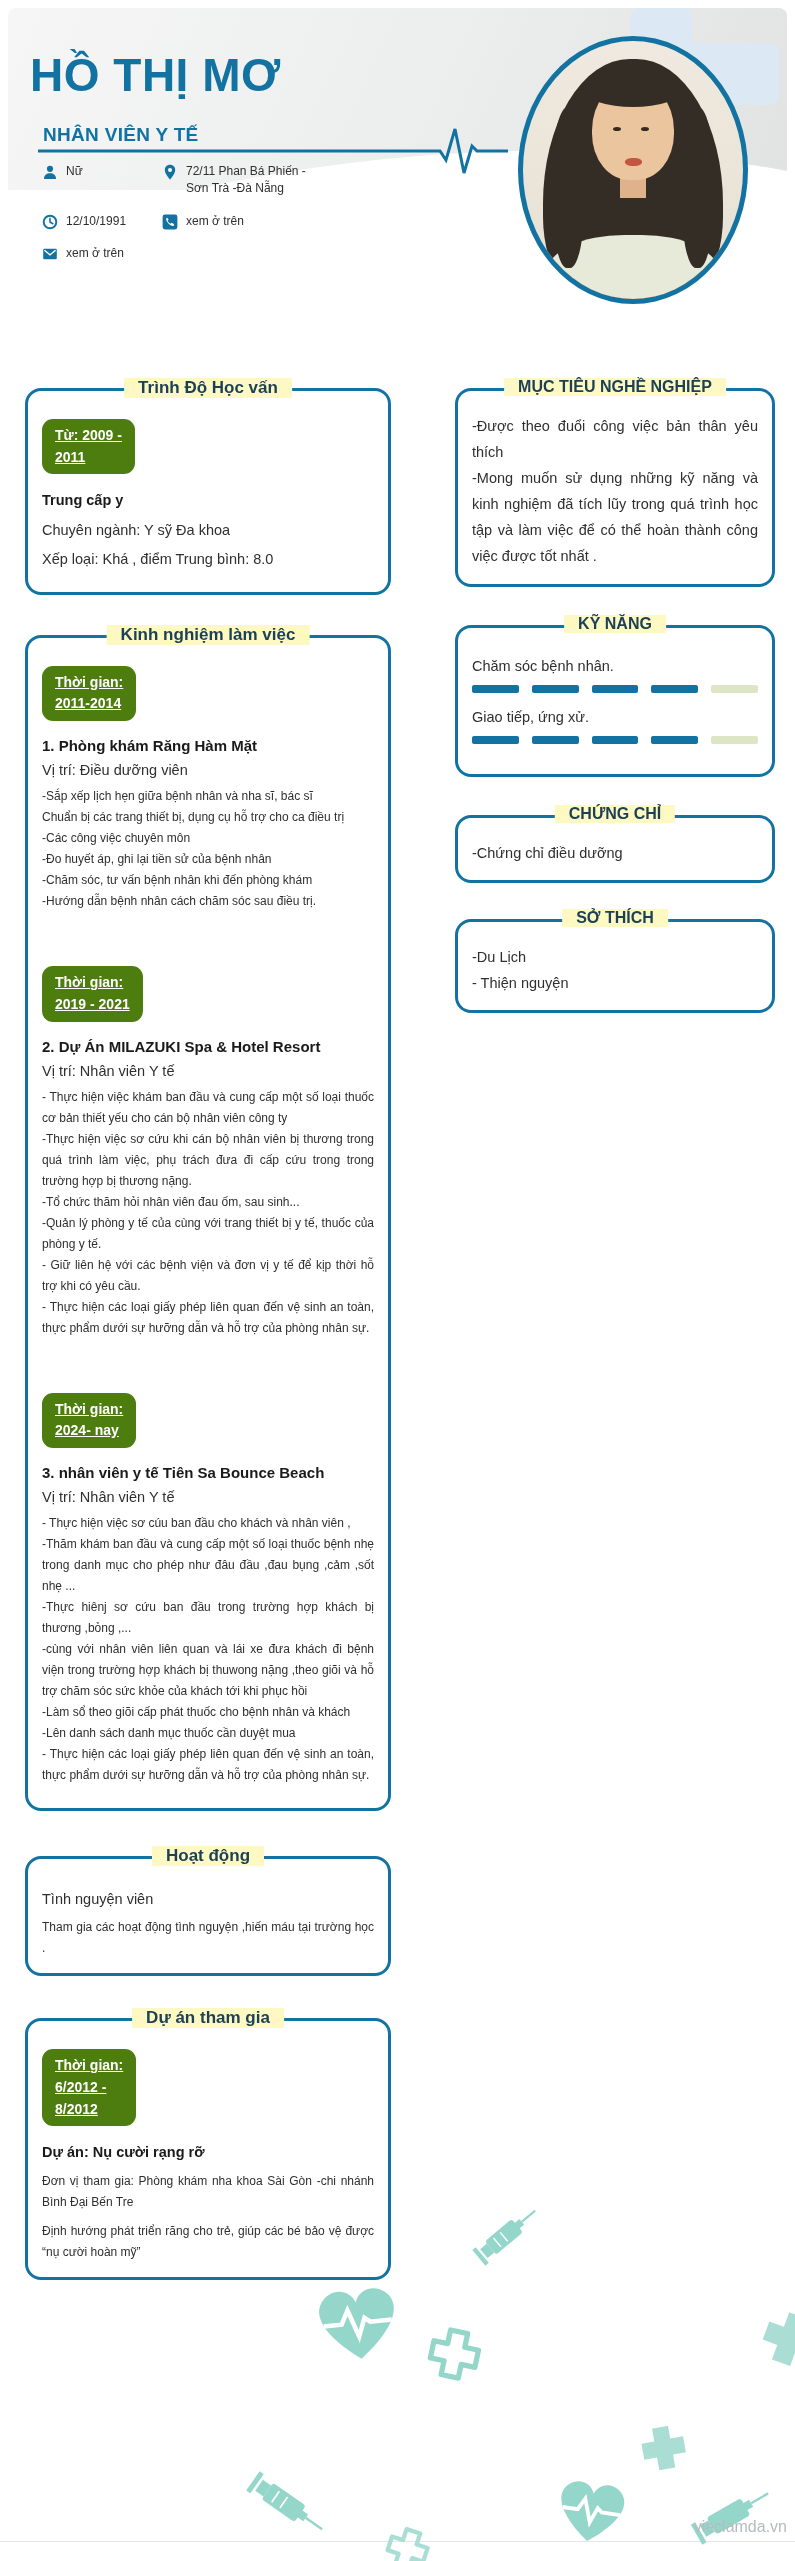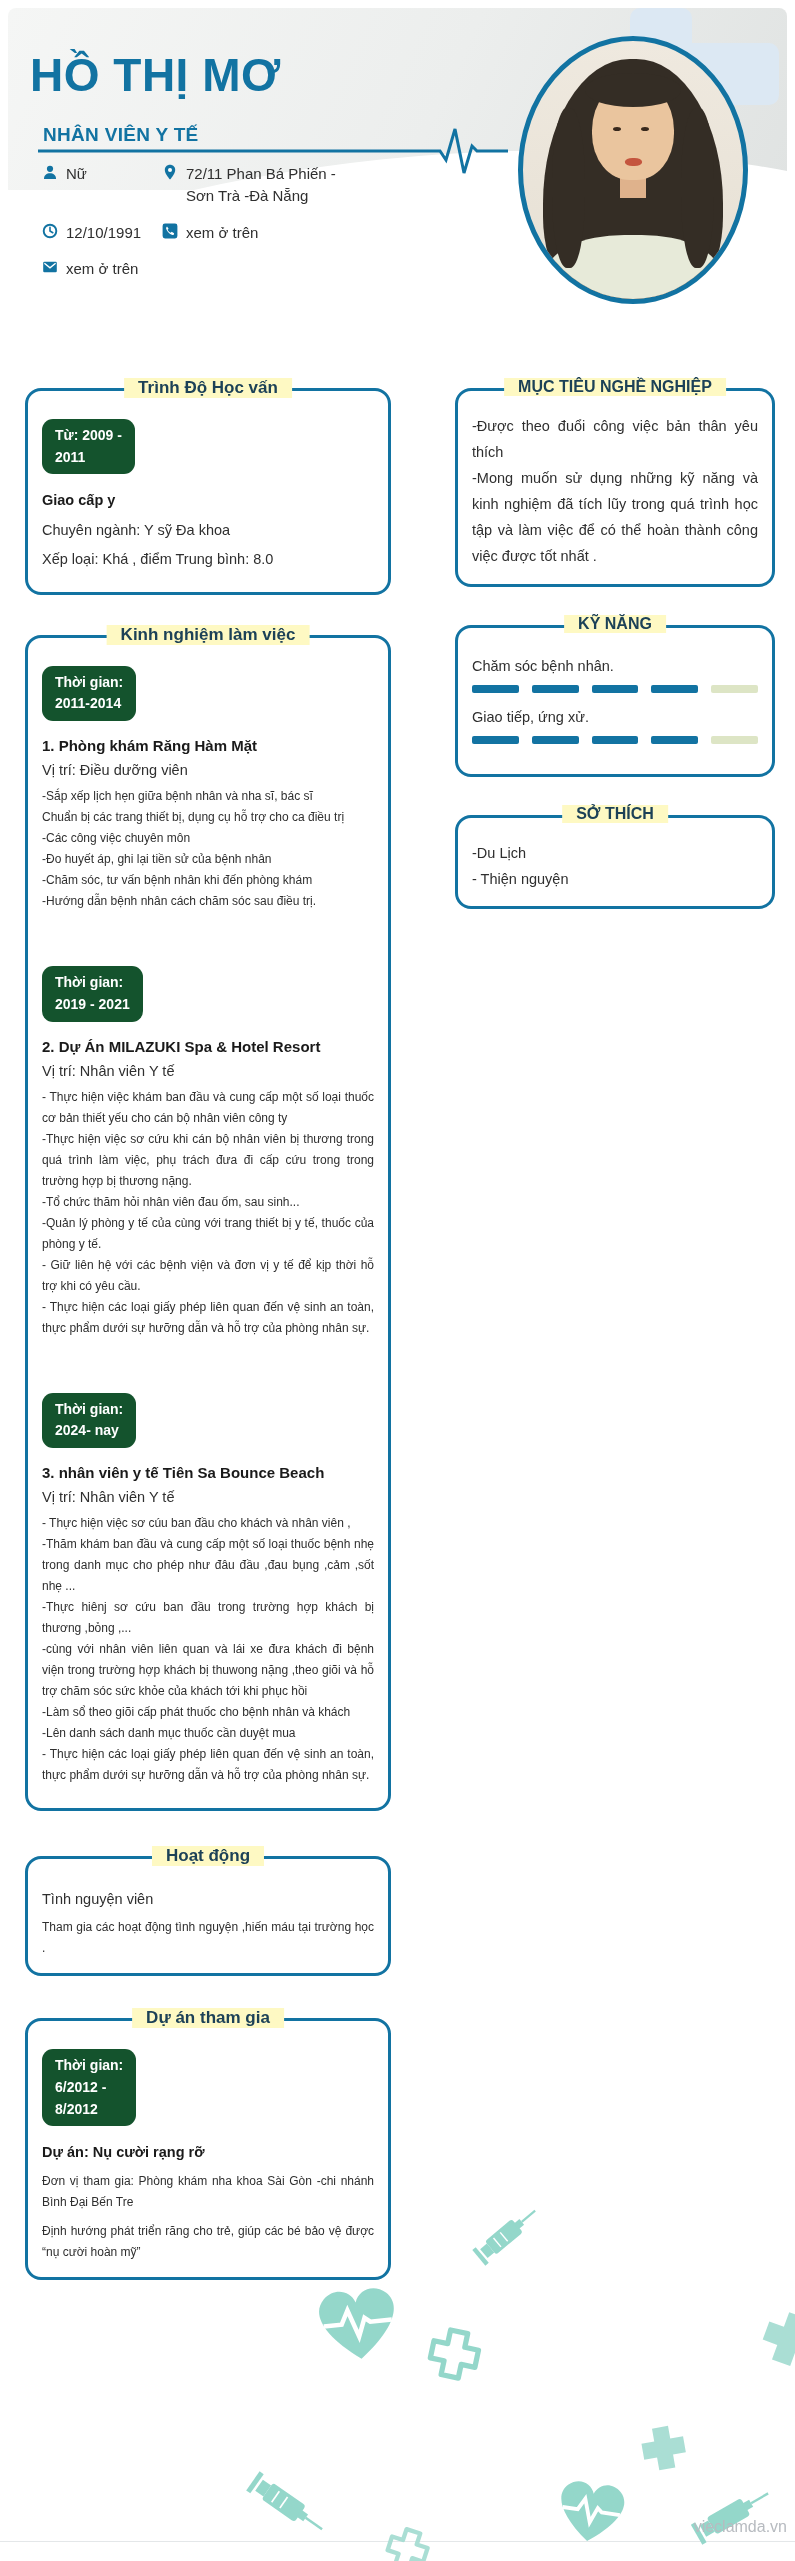--- a/index.html
+++ b/index.html
@@ -16,21 +16,21 @@
   .top-cross-v { position:absolute; top:0; right:95px; width:62px; height:132px; background:#dce8f3; border-radius:10px; z-index:1; }
   .top-cross-h { position:absolute; top:35px; right:8px; width:148px; height:62px; background:#dce8f3; border-radius:10px; z-index:1; }
 
   .cv-name { position:absolute; left:30px; top:48px; margin:0; font-size:46px; font-weight:700;
     color:#1273a2; letter-spacing:.5px; z-index:4; }
   .cv-job-title { position:absolute; left:31px; top:112px; margin:12px; font-size:19px; font-weight:700;
     color:#1273a2; letter-spacing:.3px; z-index:4; }
   .ecg { position:absolute; left:38px; top:127px; z-index:4; }
 
   .info-grid { position:absolute; left:42px; top:163px; width:445px; display:grid;
-    grid-template-columns:105px auto; column-gap:6px; row-gap:14px; font-size:15px; z-index:4;gap:15px; }
+    grid-template-columns:105px auto; column-gap:6px; row-gap:14px; font-size:12px; z-index:4;gap:15px; }
   .info-item { display:flex; gap:8px; align-items:flex-start; line-height:1.45; }
   .info-item svg { flex:none; margin-top:1px; }
   .pre { white-space:pre-line; }
 
   .photo { position:absolute; top:36px; right:47px; width:230px; height:268px; border-radius:50%;
     border:5px solid #1273a2; overflow:hidden; background:linear-gradient(#efe9df,#e6e0d4); z-index:3; }
   .hair  { position:absolute; top:7%; left:9%; width:82%; height:102%; background:#342d25;
     border-radius:48% 48% 42% 42% / 55% 55% 40% 40%; }
   .neck  { position:absolute; top:49%; left:44%; width:12%; height:12%; background:#dfb28c; }
   .shirt { position:absolute; bottom:-7%; left:11%; width:78%; height:32%; background:#e7ead9; border-radius:45% 45% 0 0; }
@@ -46,22 +46,22 @@
   
   .columns { position:absolute; top:388px; left:25px; width:750px; display:flex; gap:64px; align-items:flex-start; z-index:4; }
   .left-col  { flex:none; width:366px; }
   .right-col { flex:1; }
 
   .section { position:relative; border:3px solid #1273a2; border-radius:16px; padding:22px 14px 14px; background:transparent; }
   .section .stitle { position:absolute; top:-13px; left:50%; transform:translateX(-50%); background:#fef9c3;
     padding:0 14px; font-size:17px; font-weight:700; color:#1c4157; white-space:nowrap; }
   .right-col .section .stitle { font-size:16px; }
 
-  .badge { display:inline-block; background:#14532d; color:#fff; font-weight:700; font-size:14px;
-    line-height:1.55; padding:6px 13px; border-radius:11px; white-space:pre-line; margin:6px 0 8px; }
+  .badge { display:inline-block; background:#4d7c0f; color:#fff; font-weight:700; font-size:14px;
+    line-height:1.55; padding:6px 13px; border-radius:11px; white-space:pre-line; margin:6px 0 8px;text-decoration:underline; }
 
   .edu-line { margin:7px 0; font-size:14.5px; line-height:1.55; }
   .bold { font-weight:700; color:#1a1a1a; }
 
   .job + .job { margin-top:48px; }
   .job-name { font-weight:700; font-size:15px; color:#1a1a1a; margin:8px 0 8px; }
   .job-pos  { font-size:14.5px; margin:0 0 8px; }
   .details  { font-size:12px; line-height:1.75; white-space:pre-line; text-align:justify; }
 
   #sec-education  { min-height:168px; margin-bottom:40px; }
@@ -159,21 +159,21 @@
   </div>
 
   <div class="columns">
 
     <div class="left-col">
 
       <div class="section" id="sec-education">
         <span class="stitle">Trình Độ Học vấn</span>
         <span class="badge">Từ: 2009 -
 2011</span>
-        <div class="edu-line bold">Giao cấp y</div>
+        <div class="edu-line bold">Trung cấp y</div>
         <div class="edu-line">Chuyên ngành: Y sỹ  Đa khoa</div>
         <div class="edu-line">Xếp loại: Khá , điểm Trung bình: 8.0</div>
       </div>
 
       <div class="section" id="sec-experience">
         <span class="stitle">Kinh nghiệm làm việc</span>
 
         <div class="job">
           <span class="badge">Thời gian:
 2011-2014</span>
@@ -258,20 +258,24 @@
           <div class="skill-bar">
             <span class="seg"></span>
               <span class="seg"></span>
               <span class="seg"></span>
               <span class="seg"></span>
               <span class="seg off"></span>
           </div>
         </div>
       </div>
 
+      <div class="section" id="sec-certificates">
+        <span class="stitle">CHỨNG CHỈ</span>
+        <div class="plain-text">-Chứng chỉ điều dưỡng</div>
+      </div>
 
       <div class="section" id="sec-hobbies">
         <span class="stitle">SỞ THÍCH</span>
         <div class="plain-text">-Du Lịch
 - Thiện nguyện</div>
       </div>
 
     </div>
   </div>
 

